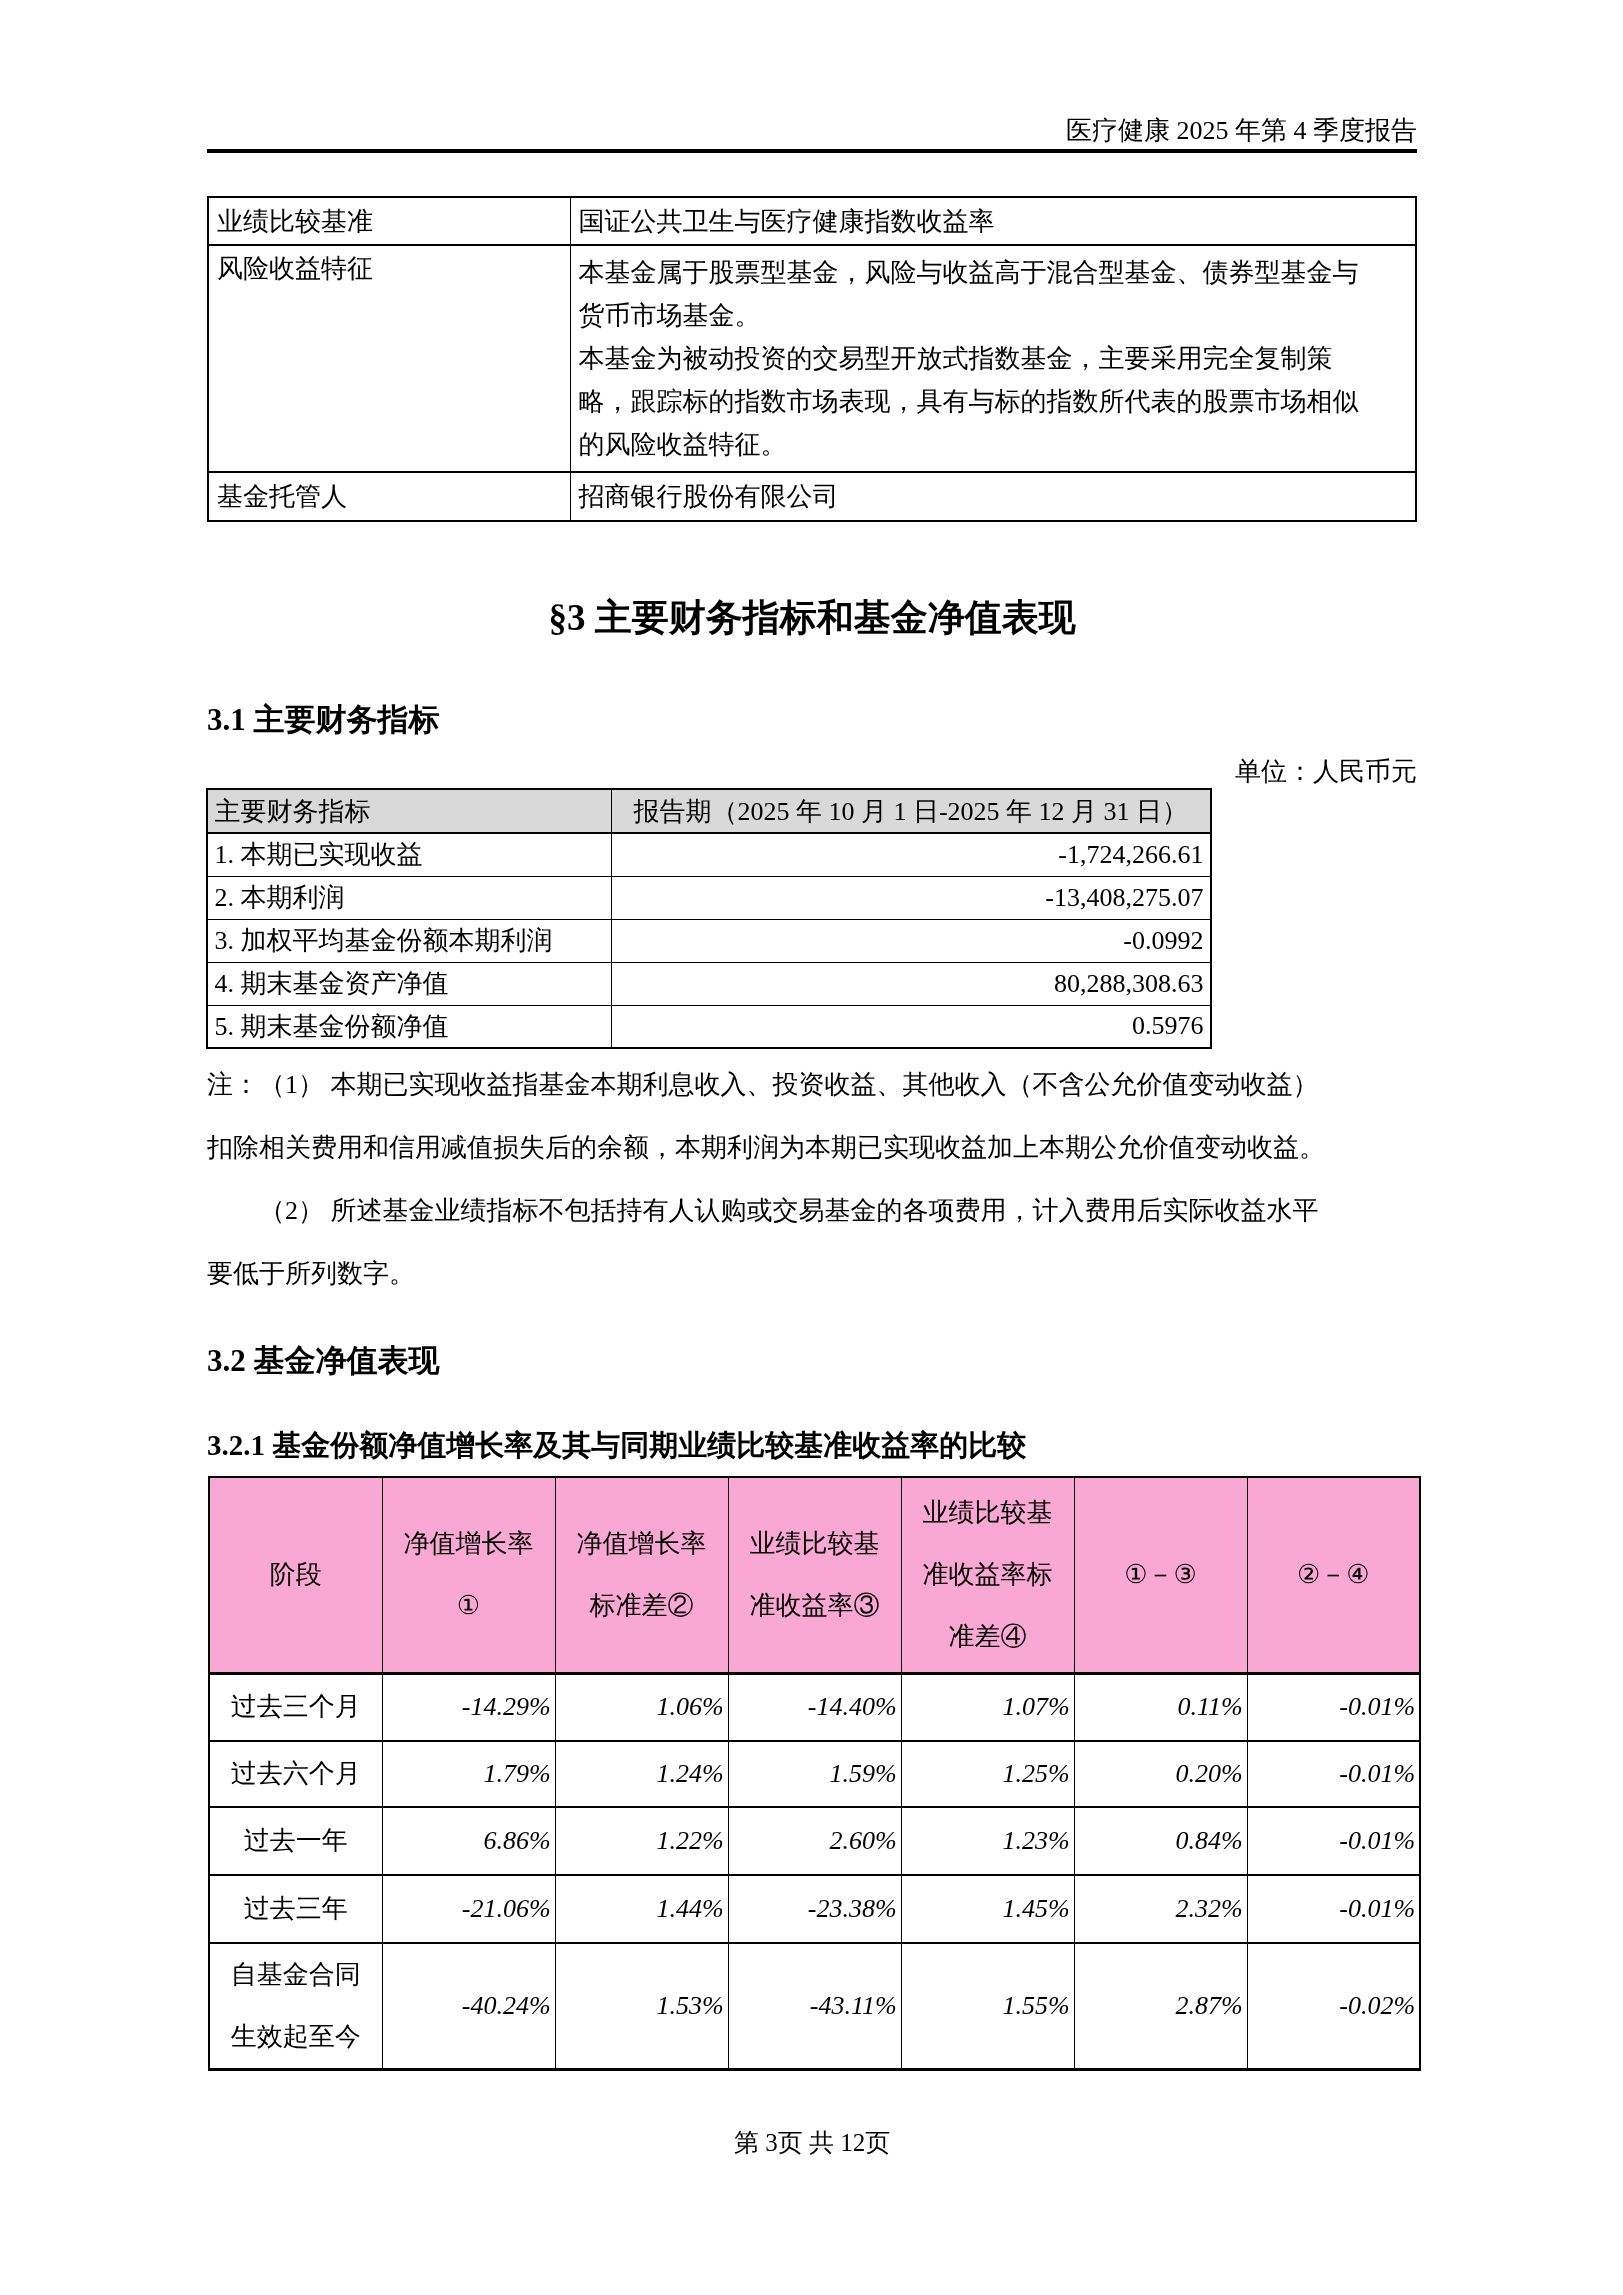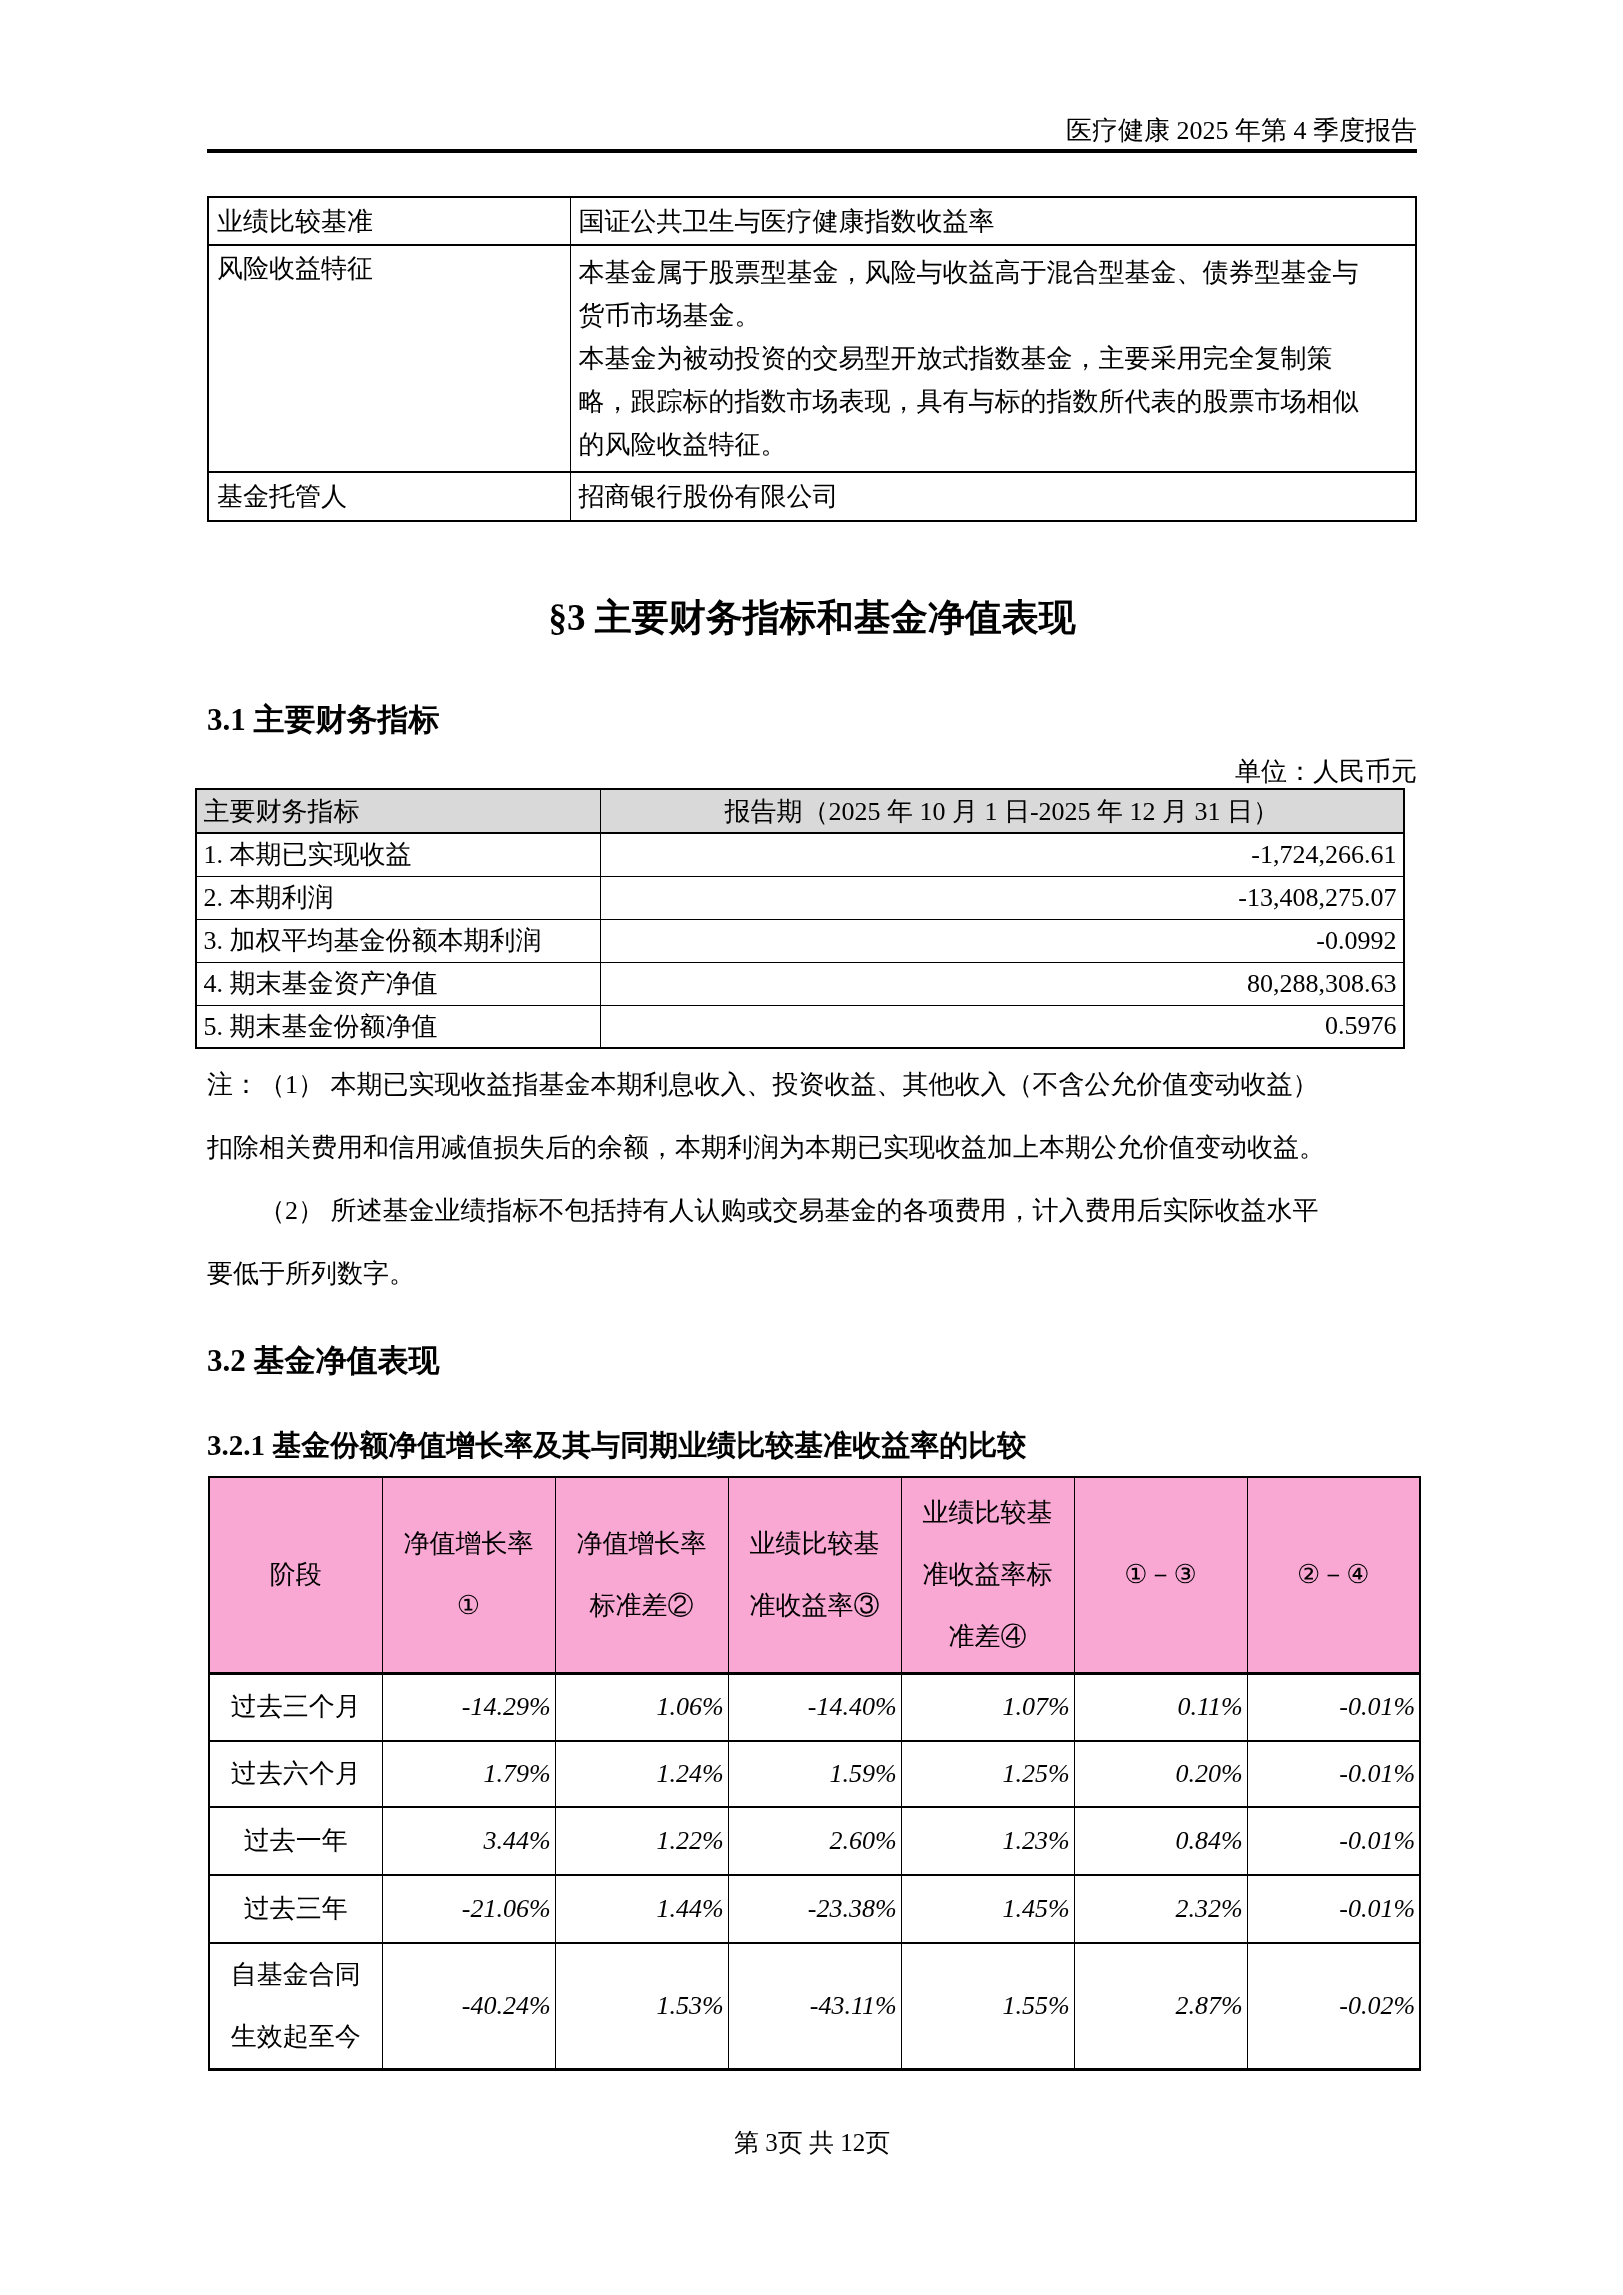--- a/index.html
+++ b/index.html
@@ -26,21 +26,21 @@
   
   .sec3 { position:absolute; left:207px; top:595px; width:1210px; text-align:center;
     font-size:37px; font-weight:bold; line-height:46px; }
   .s31 { position:absolute; left:207px; top:700px; font-size:31px; font-weight:bold; line-height:39px; }
   .unit { position:absolute; left:207px; top:754px; width:1210px; text-align:right;
     font-size:26px; line-height:35px; }
   .s32 { position:absolute; left:207px; top:1341px; font-size:31px; font-weight:bold; line-height:39px; }
   .s321 { position:absolute; left:207px; top:1427px; font-size:29px; font-weight:bold; line-height:37px; }
 
   
-  .t2 { position:absolute; left:195px; top:788px; width:1210px; border:2px solid #000; border-bottom-width:2.6px; }
+  .t2 { position:absolute; left:206px; top:788px; width:1006px; border:2px solid #000; border-bottom-width:2.6px; }
   .t2 td { border:1.3px solid #000; font-size:26px; vertical-align:middle; }
   .t2 td.lbl { width:404px; text-align:left; padding-left:6.5px; }
   .t2 td.val { text-align:right; padding-right:6.5px; }
   .t2 tr.hd td { background:#d9d9d9; border-bottom-width:2.6px; height:44px; }
   .t2 tr.hd td.period { text-align:center; padding:0; }
   .t2 tr.dr td { height:43px; }
 
   
   .notes { position:absolute; left:207px; top:1053px; width:1210px;
     font-size:26px; line-height:63px; }
@@ -175,21 +175,21 @@
       <td class="stage">过去六个月</td>
       <td class="val">1.79%</td>
       <td class="val">1.24%</td>
       <td class="val">1.59%</td>
       <td class="val">1.25%</td>
       <td class="val">0.20%</td>
       <td class="val">-0.01%</td>
     </tr>
     <tr class="dr3">
       <td class="stage">过去一年</td>
-      <td class="val">3.44%</td>
+      <td class="val">6.86%</td>
       <td class="val">1.22%</td>
       <td class="val">2.60%</td>
       <td class="val">1.23%</td>
       <td class="val">0.84%</td>
       <td class="val">-0.01%</td>
     </tr>
     <tr class="dr4">
       <td class="stage">过去三年</td>
       <td class="val">-21.06%</td>
       <td class="val">1.44%</td>

